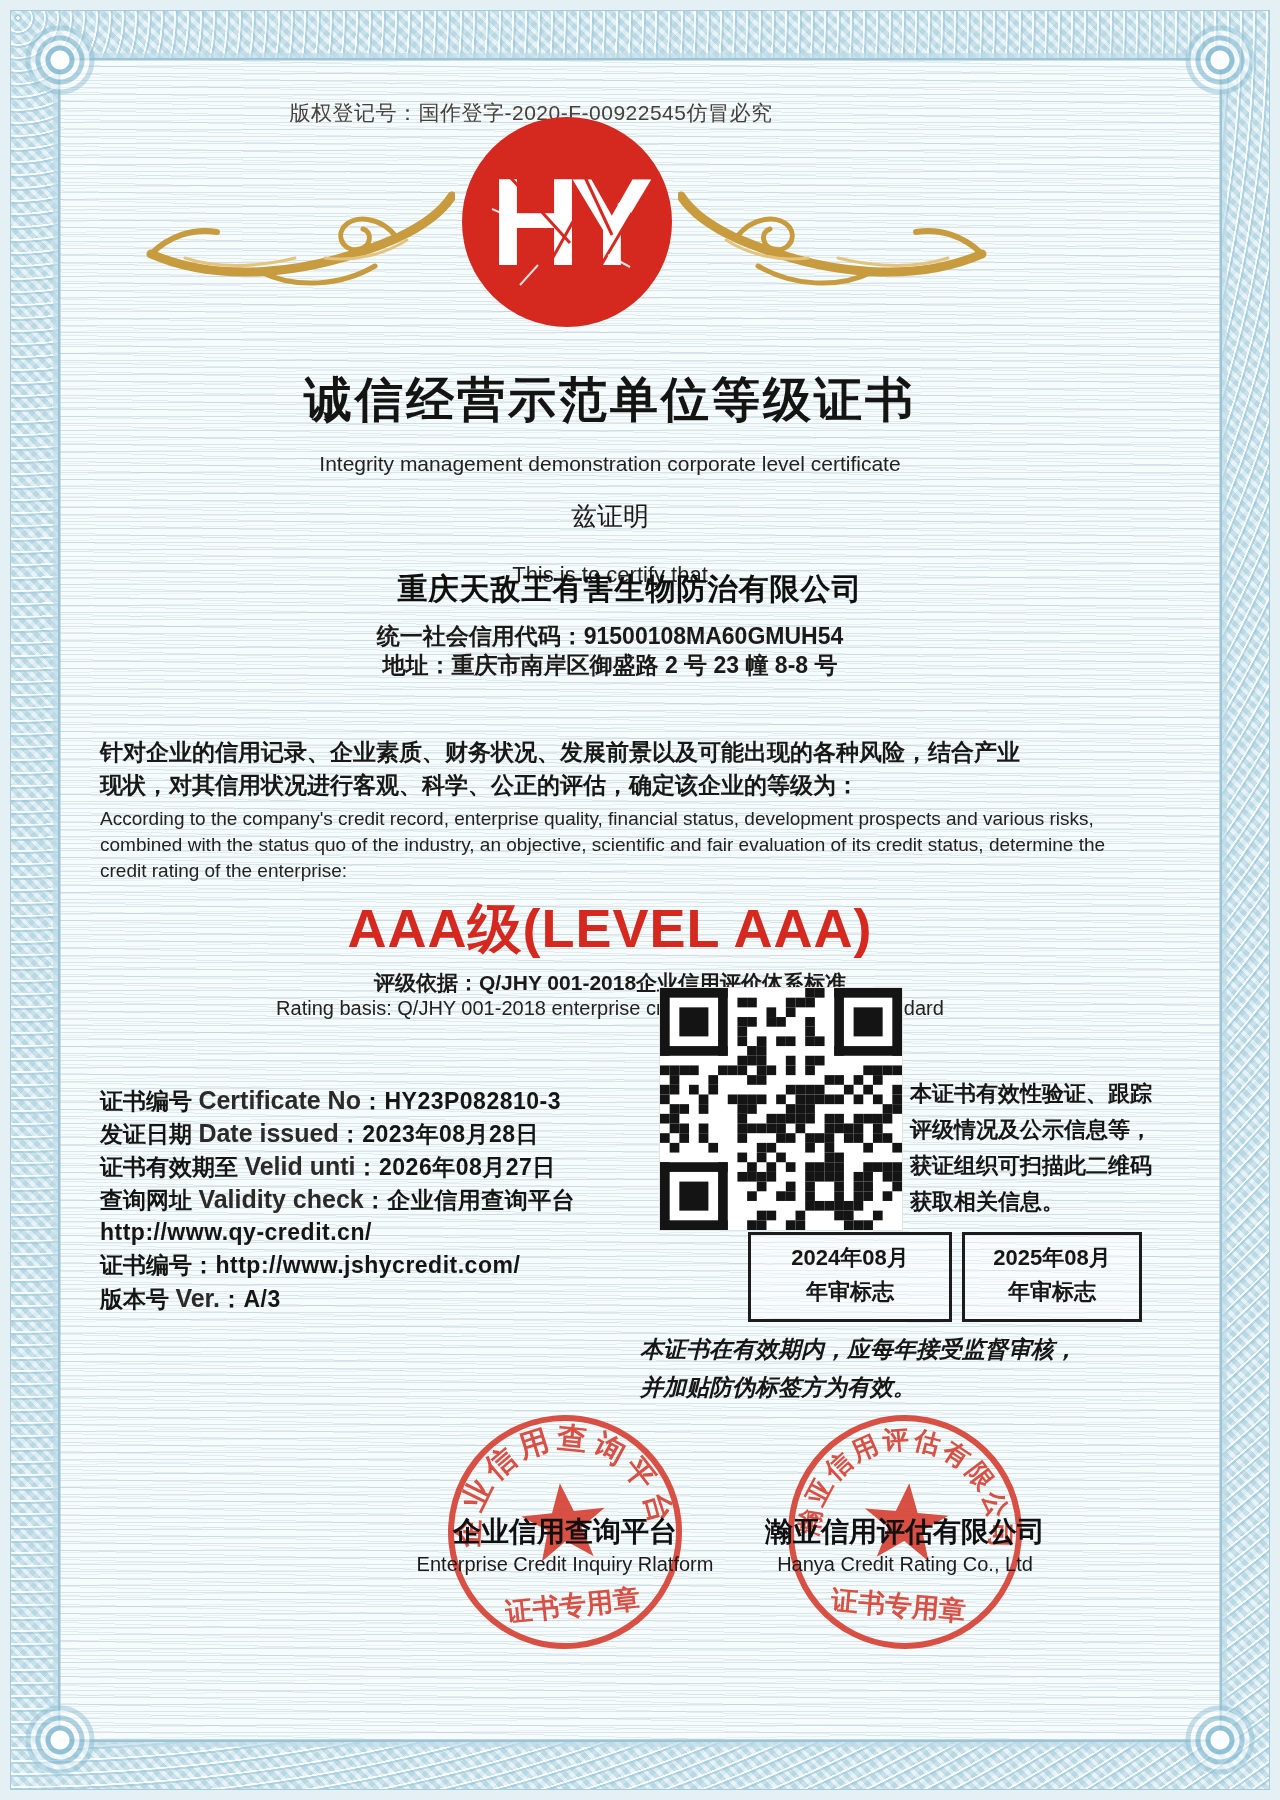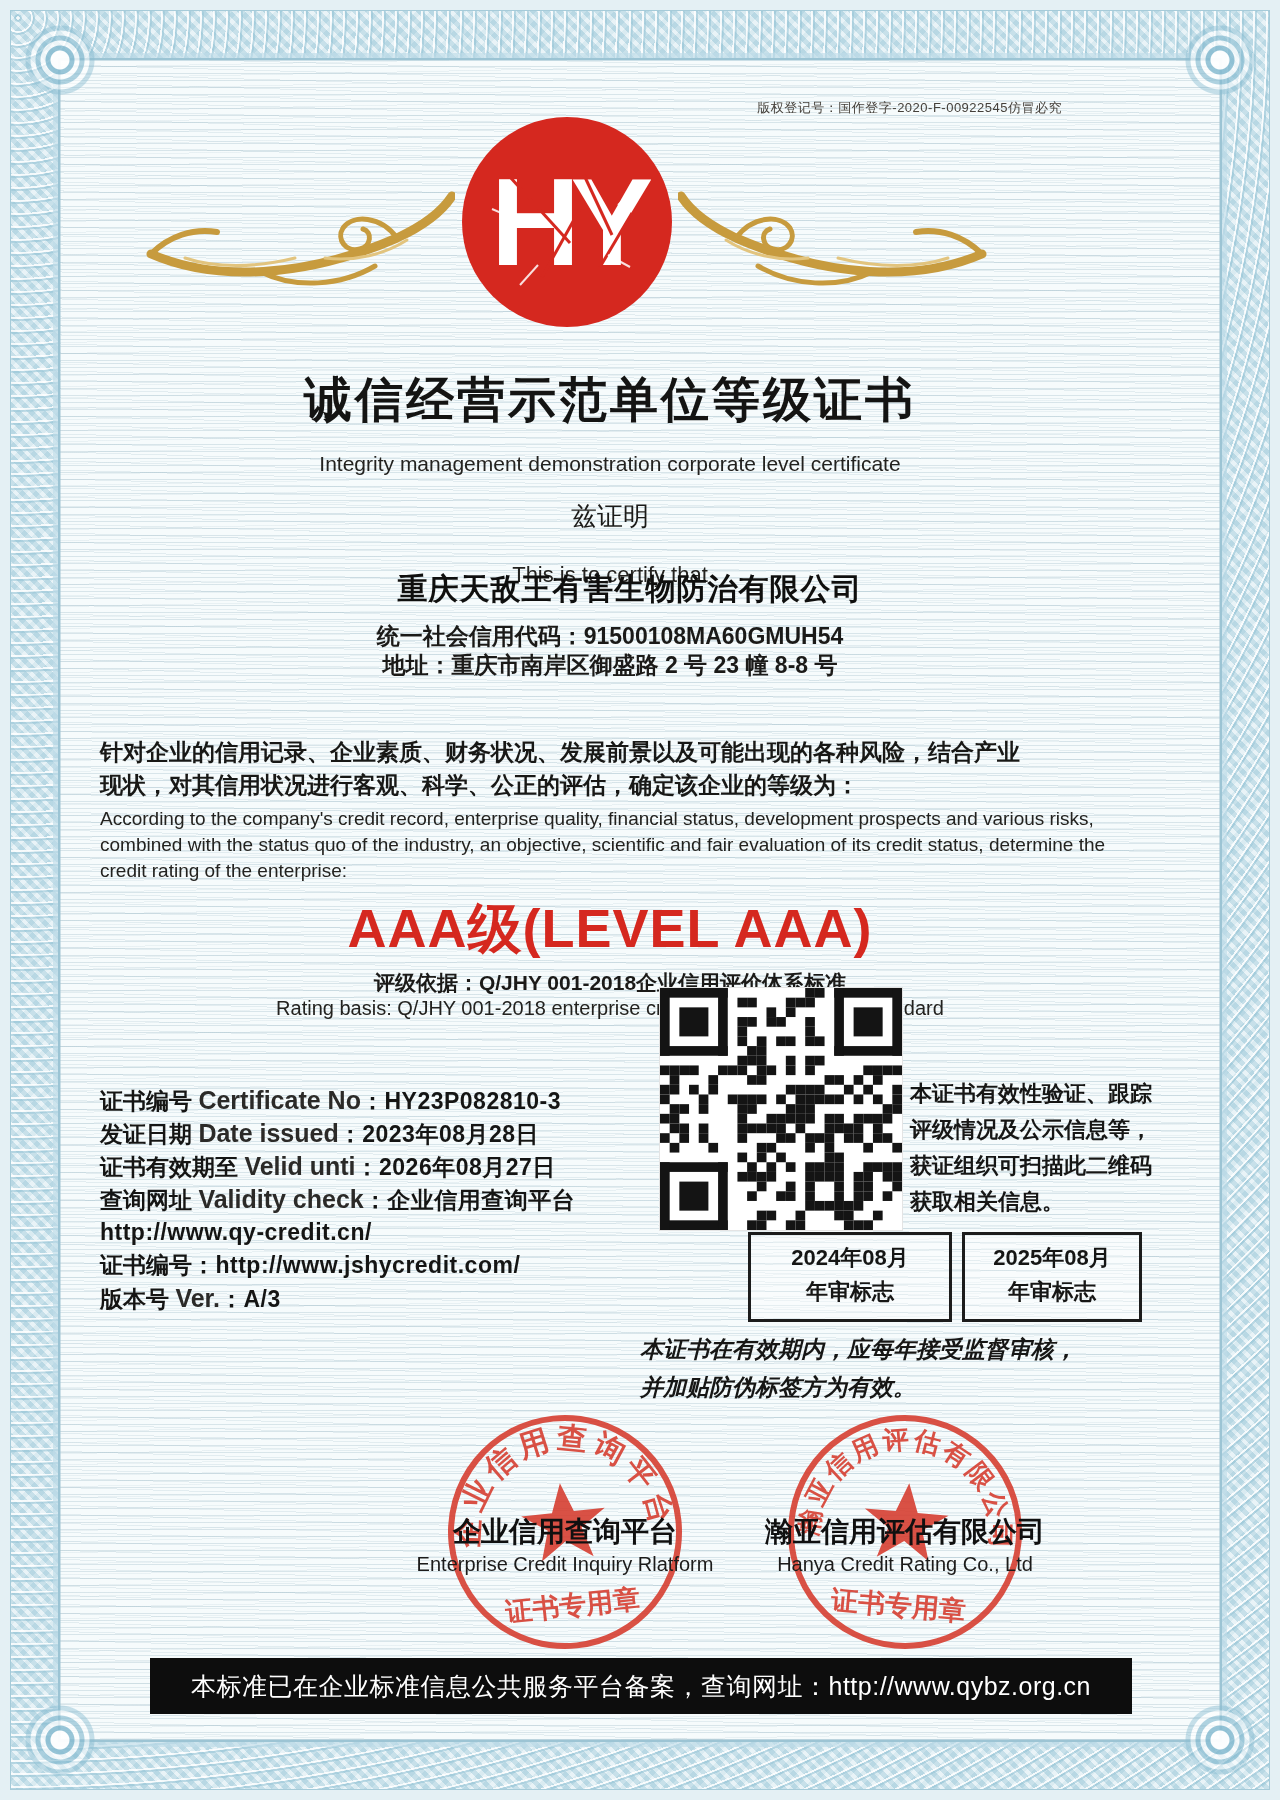--- a/index.html
+++ b/index.html
@@ -20,21 +20,21 @@
   
   .inner{position:absolute;inset:58px;background-color:#f6fbfc;
     background-image:
       repeating-linear-gradient(0deg, rgba(146,178,192,.30) 0 1px, transparent 1px 7px),
       repeating-linear-gradient(1.6deg, rgba(146,178,192,.20) 0 1px, transparent 1px 9px),
       repeating-linear-gradient(-1.1deg, rgba(146,178,192,.14) 0 1px, transparent 1px 11px);
     border:2px solid #9cc4d4;
     box-shadow:0 0 0 5px rgba(190,220,232,.65), inset 0 0 0 1px rgba(160,195,210,.5);}
   .abs{position:absolute;z-index:2;}
   .centerline{left:0;width:1220px;text-align:center;white-space:nowrap;}
-  .copyright{top:99px;left:0;width:1062px;text-align:right;font-size:13px;color:#45403a;letter-spacing:.5px;}
+  .copyright{top:99px;left:0;width:1062px;text-align:center;font-size:21px;color:#45403a;letter-spacing:.5px;}
   .logo-wrap{left:462px;top:117px;width:210px;height:210px;}
   .title-cn{top:368px;font-size:48px;font-weight:700;letter-spacing:3px;color:#141413;}
   .title-en{top:452px;font-size:21px;color:#23221f;}
   .certify-cn{top:499px;font-size:26px;color:#1b1a18;}
   .certify-en{top:535px;font-size:22px;color:#23221f;margin-top:27px;}
   .company{top:569px;font-size:30px;font-weight:700;letter-spacing:1px;color:#0f0f0e;padding-left:20px;}
   .code-line{top:621px;font-size:23px;font-weight:600;color:#1b1a18;}
   .addr-line{top:650px;font-size:23px;font-weight:600;color:#1b1a18;}
   .stmt-cn{left:100px;top:736px;width:1040px;font-size:23px;line-height:33px;font-weight:600;color:#181816;white-space:nowrap;}
   .stmt-en{left:100px;top:806px;width:1032px;font-size:19px;line-height:26px;color:#23221f;}
@@ -419,14 +419,13 @@
     </text>
     <polygon fill="#d63a2c" points="125,76 136,105 167,105 142,122 151,152 125,134 99,152 108,122 83,105 114,105"></polygon>
     <text x="125" y="208" text-anchor="middle" font-size="27" font-weight="700" fill="#d63a2c">证书专用章</text>
   </svg>
 
   <div class="abs centerline org-cn half" style="left:260px;">企业信用查询平台</div>
   <div class="abs centerline org-en half" style="left:260px;">Enterprise Credit Inquiry Rlatform</div>
   <div class="abs centerline org-cn half" style="left:600px;">瀚亚信用评估有限公司</div>
   <div class="abs centerline org-en half" style="left:600px;">Hanya Credit Rating Co., Ltd</div>
 
-  <div class="abs footer-bar">本标准已在企业标准信息公共服务平台备案，查询网址：http://www.qybz.org.cn</div>
 </div>
 
 </body></html>

